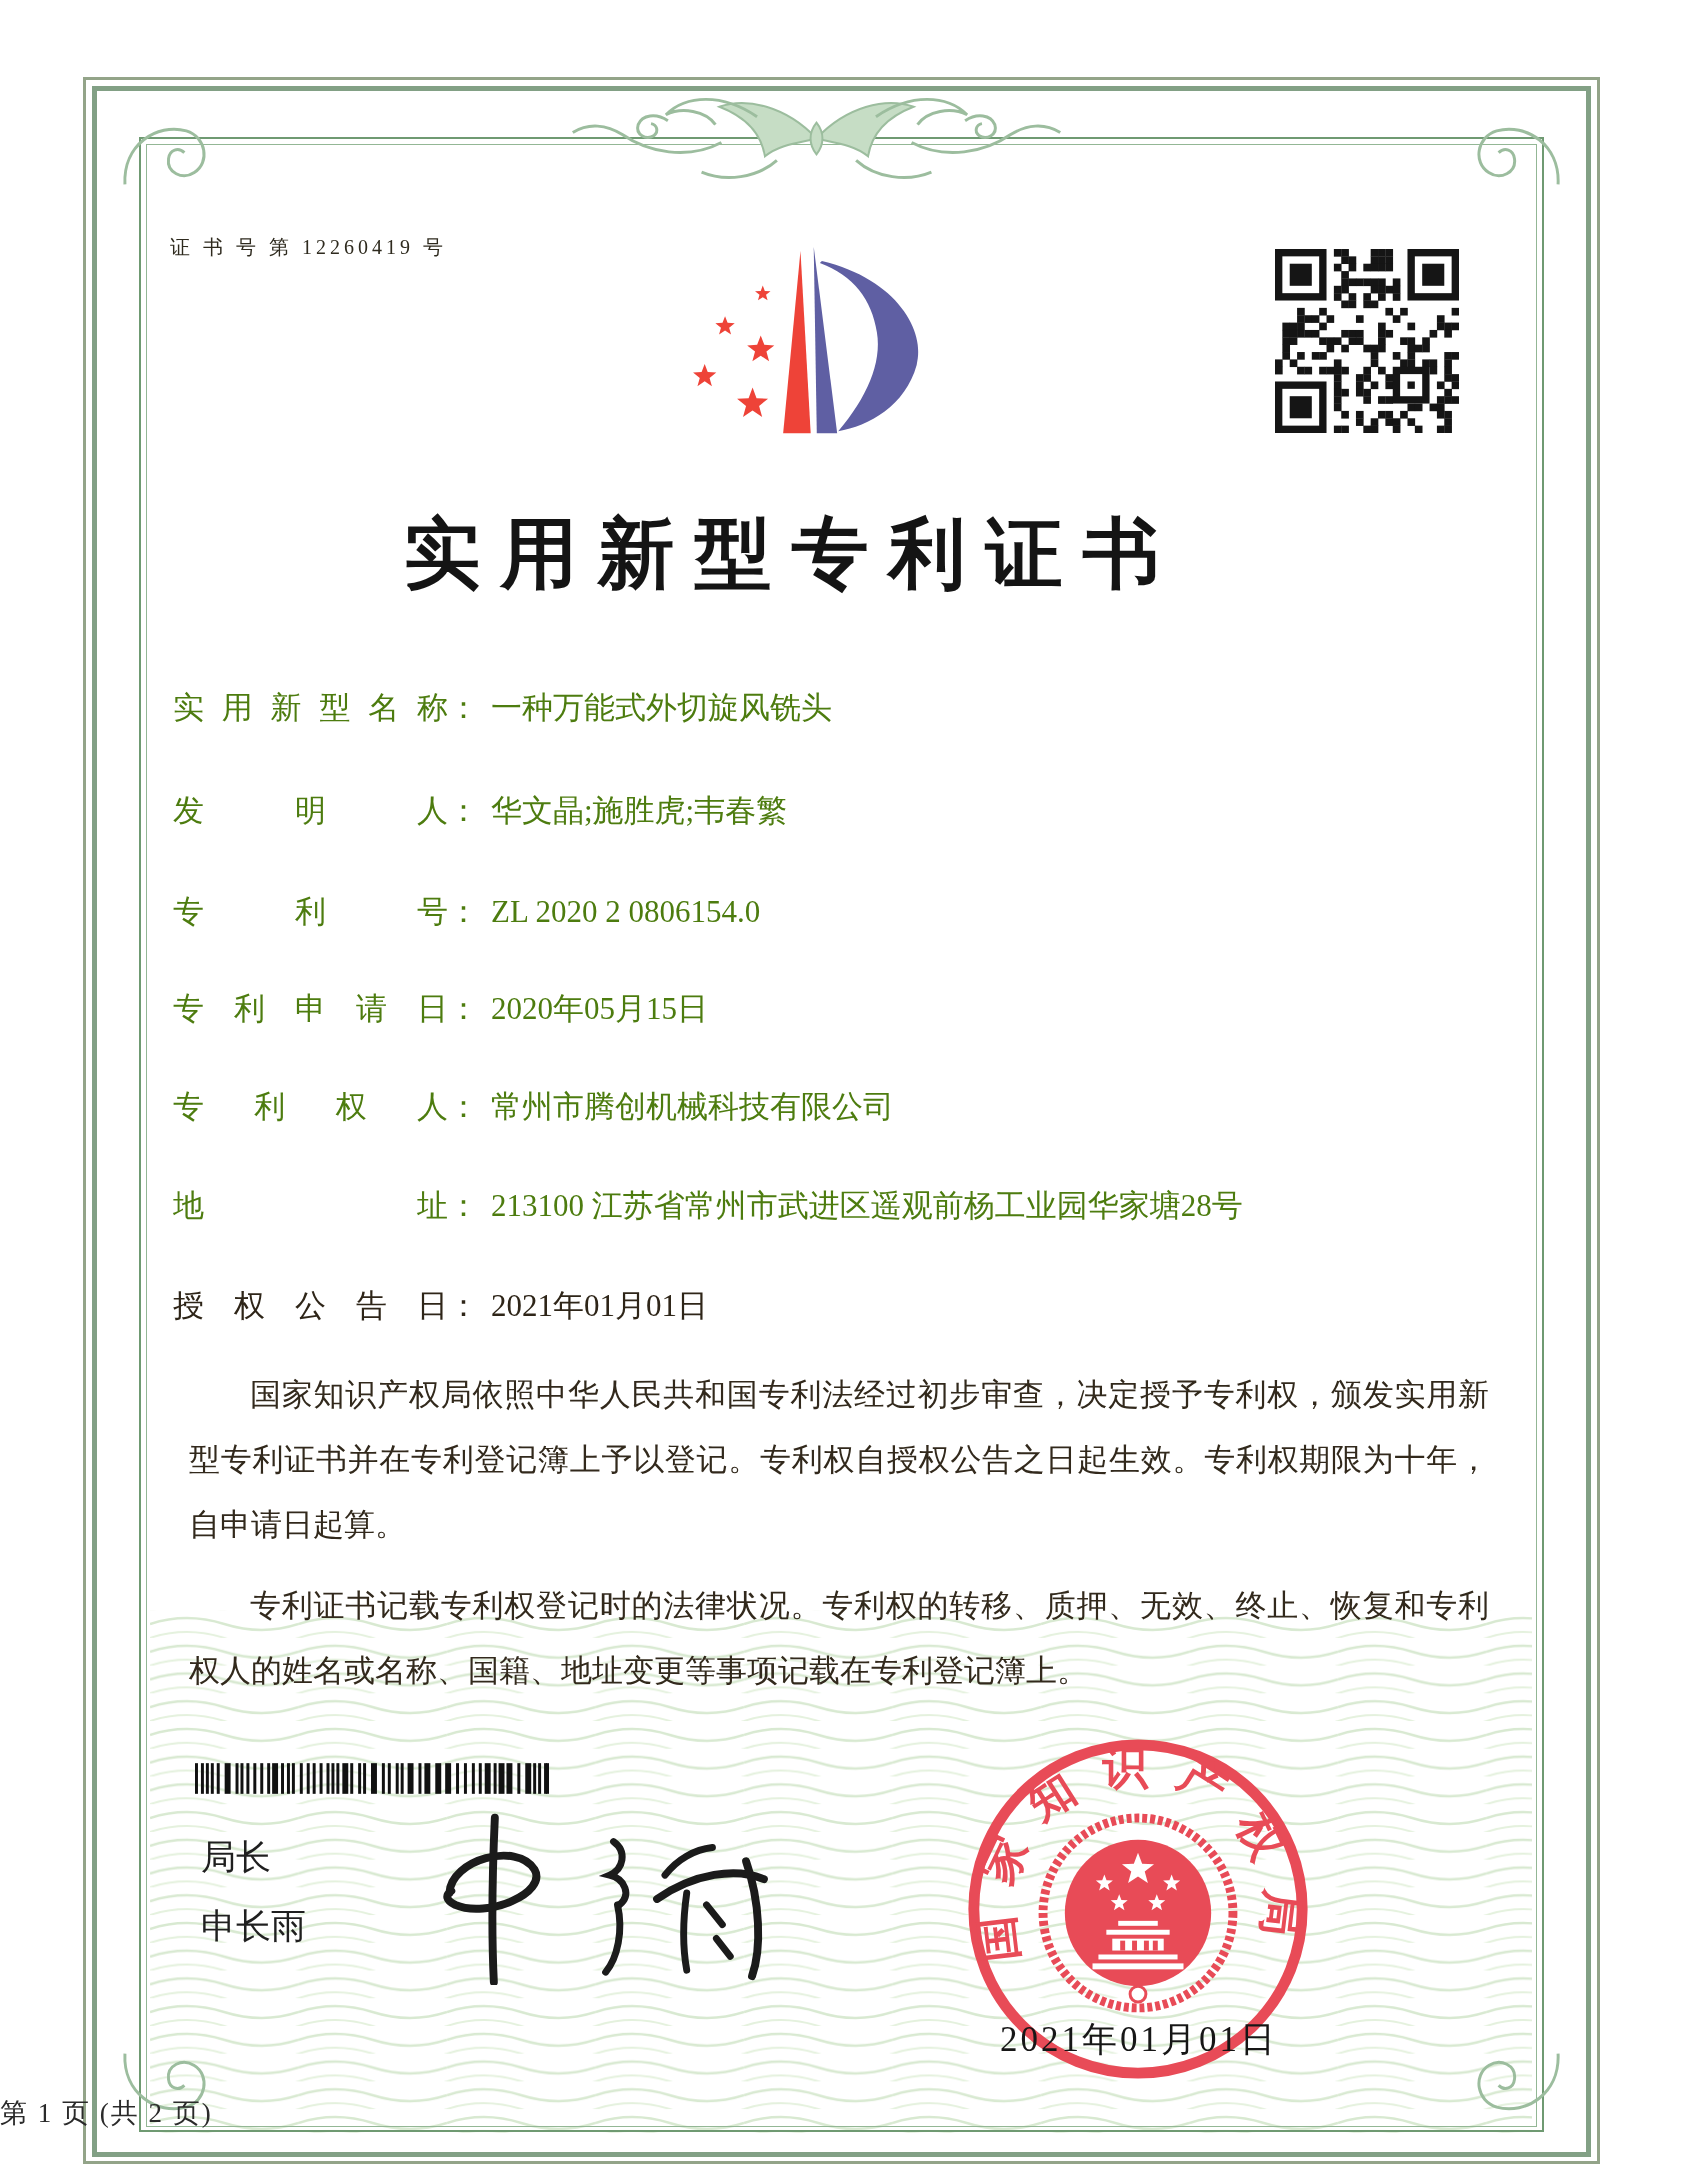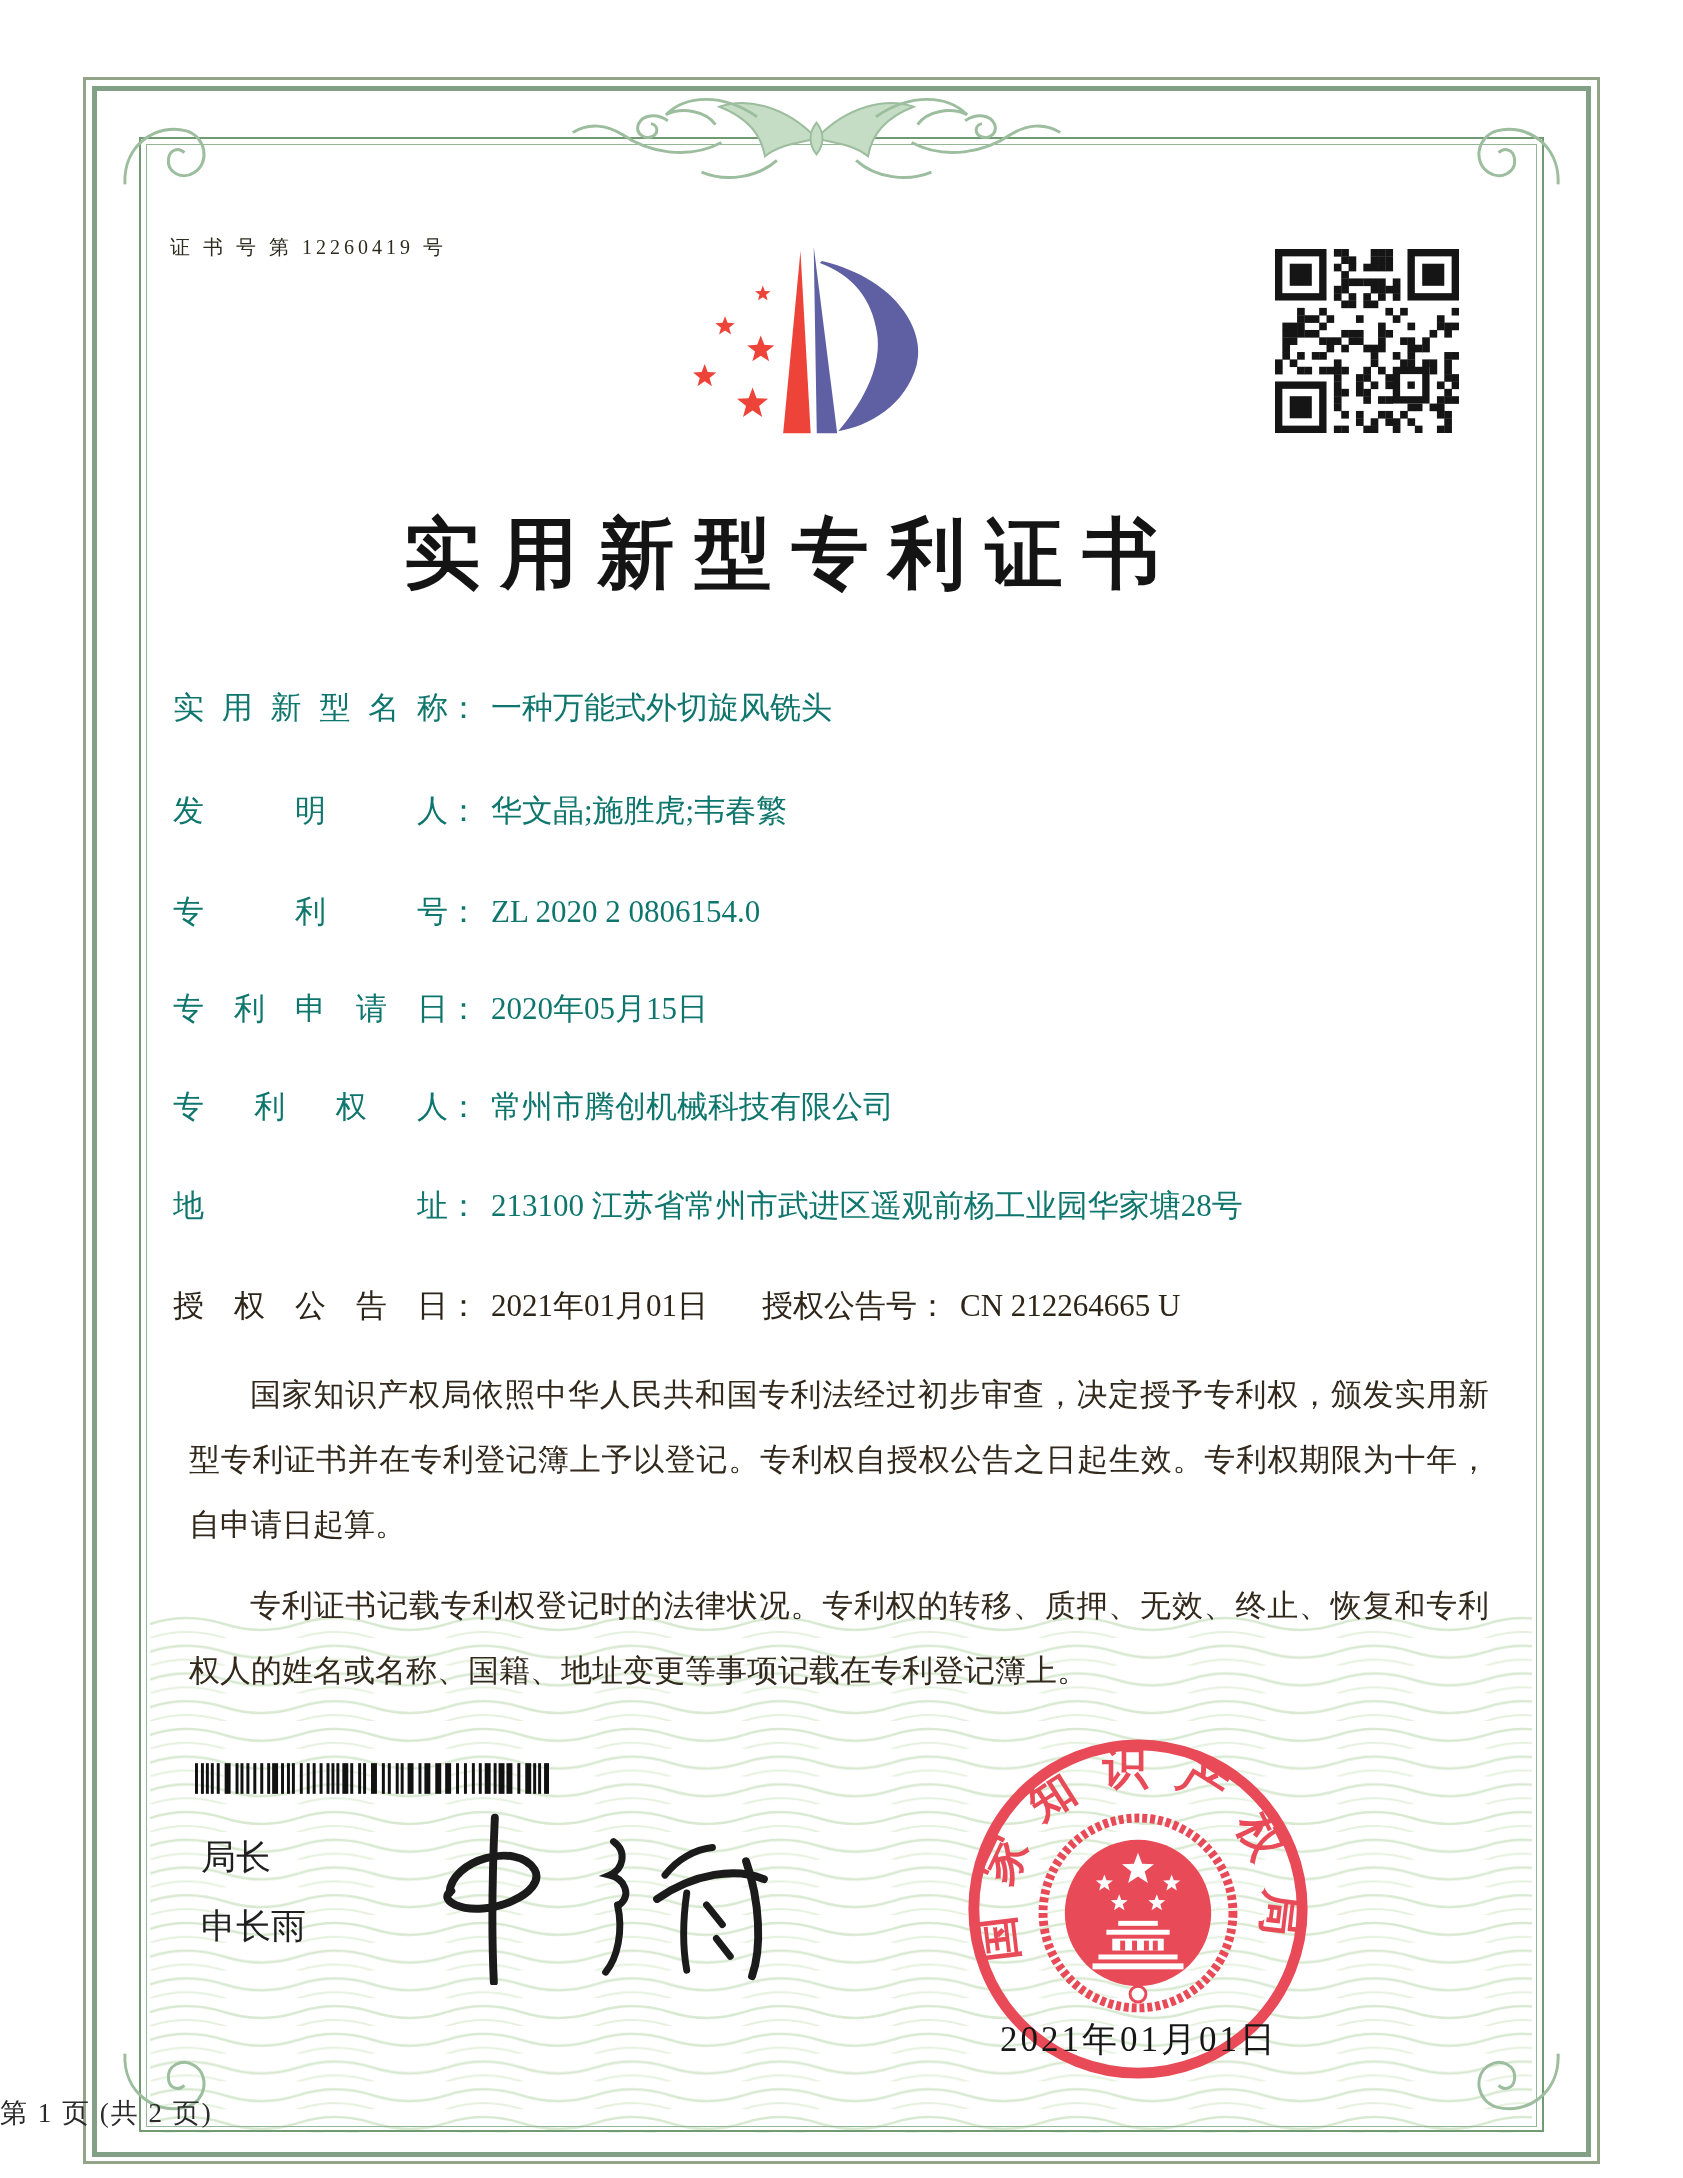--- a/index.html
+++ b/index.html
@@ -15,21 +15,21 @@
   .frame-inner{position:absolute;left:139px;right:139px;top:137px;bottom:46px;border:2px solid #6f9a72;}
   .frame-inner2{position:absolute;left:146px;right:146px;top:144px;bottom:51px;border:1px solid #93b795;}
   .waves{position:absolute;left:150px;top:1610px;width:1382px;height:523px;z-index:0;}
   
   .cert-number{position:absolute;left:170px;top:234px;font-size:20px;letter-spacing:4px;color:#2e2a1e;z-index:2;}
   .logo-box{position:absolute;left:669px;top:226px;z-index:2;}
   .qr-box{position:absolute;left:1275px;top:249px;z-index:2;}
   .title{position:absolute;left:0;right:129px;top:503px;text-align:center;
          font-size:77px;font-weight:bold;letter-spacing:20px;color:#141414;z-index:2;padding-left:29px;}
   
-  .field-row{position:absolute;left:173px;font-size:31px;color:#0f766e;white-space:nowrap;z-index:2;}
+  .field-row{position:absolute;left:173px;font-size:31px;color:#4d7c0f;white-space:nowrap;z-index:2;}
   .field-label{display:inline-block;width:275px;text-align:justify;text-align-last:justify;}
   .field-colon{display:inline-block;}
   .field-value{margin-left:12px;}
   .grant-row{position:absolute;left:173px;top:1285px;font-size:31px;color:#2e2518;white-space:nowrap;z-index:2;}
   .grant-group2{position:absolute;left:589px;top:0;white-space:nowrap;}
   
   .paras{position:absolute;left:173px;top:1346px;width:1332px;font-size:31px;line-height:65px;
          color:#32291c;text-align:justify;z-index:2;}
   .paras p{margin:16px;text-indent:61px;}
   
@@ -327,23 +327,20 @@
   <span class="field-label">专利权人</span><span class="field-colon">：</span><span class="field-value">常州市腾创机械科技有限公司</span>
 </div>
 <div class="field-row" style="top:1185px">
   <span class="field-label">地址</span><span class="field-colon">：</span><span class="field-value">213100 江苏省常州市武进区遥观前杨工业园华家塘28号</span>
 </div>
 
 <div class="grant-row">
   <span>
     <span class="field-label">授权公告日</span><span>：</span><span class="field-value">2021年01月01日</span>
   </span>
-  <span class="grant-group2">
-    <span>授权公告号</span><span>：</span><span class="field-value">CN 212264665 U</span>
-  </span>
 </div>
 
 <div class="paras">
   <p>国家知识产权局依照中华人民共和国专利法经过初步审查，决定授予专利权，颁发实用新型专利证书并在专利登记簿上予以登记。专利权自授权公告之日起生效。专利权期限为十年，自申请日起算。</p>
   <p>专利证书记载专利权登记时的法律状况。专利权的转移、质押、无效、终止、恢复和专利权人的姓名或名称、国籍、地址变更等事项记载在专利登记簿上。</p>
 </div>
 
 <div class="barcode-box">
   <svg id="barcode-svg" width="354" height="31" viewBox="0 0 358 31">
       <rect x="0" y="0" width="3" height="31" fill="#111111"></rect>

